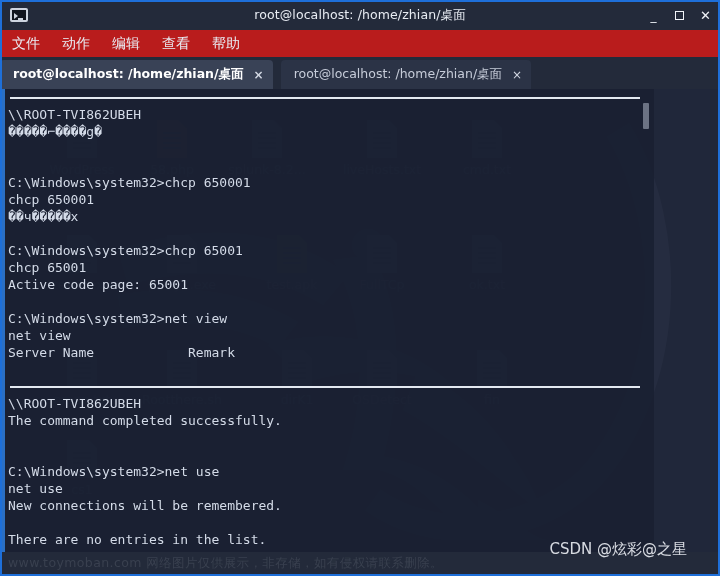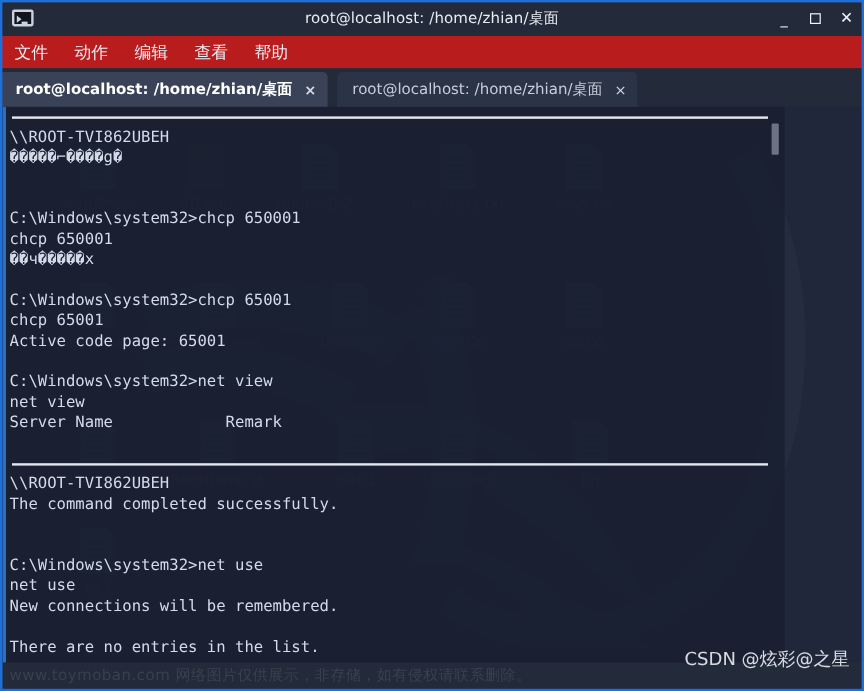--- a/index.html
+++ b/index.html
@@ -168,21 +168,21 @@
   }
 
   
   .wm-toymoban{
     position:absolute;left:8px;bottom:4px;z-index:35;
     color:#39404f;font-size:12.5px;letter-spacing:.4px;
     font-family:"DejaVu Sans","Liberation Sans",sans-serif;
     white-space:nowrap;pointer-events:none;
   }
   .wm-csdn{
-    position:absolute;right:12px;bottom:17px;z-index:35;
+    position:absolute;right:33px;bottom:17px;z-index:35;
     color:#e7eaf0;font-size:15px;
     font-family:"DejaVu Sans","Liberation Sans",sans-serif;
     white-space:nowrap;pointer-events:none;opacity:.92;
   }
   .botstrip{
     position:absolute;left:2px;right:2px;bottom:2px;height:22px;
     background:#232a3a;z-index:28;
   }
 </style>
 </head>

